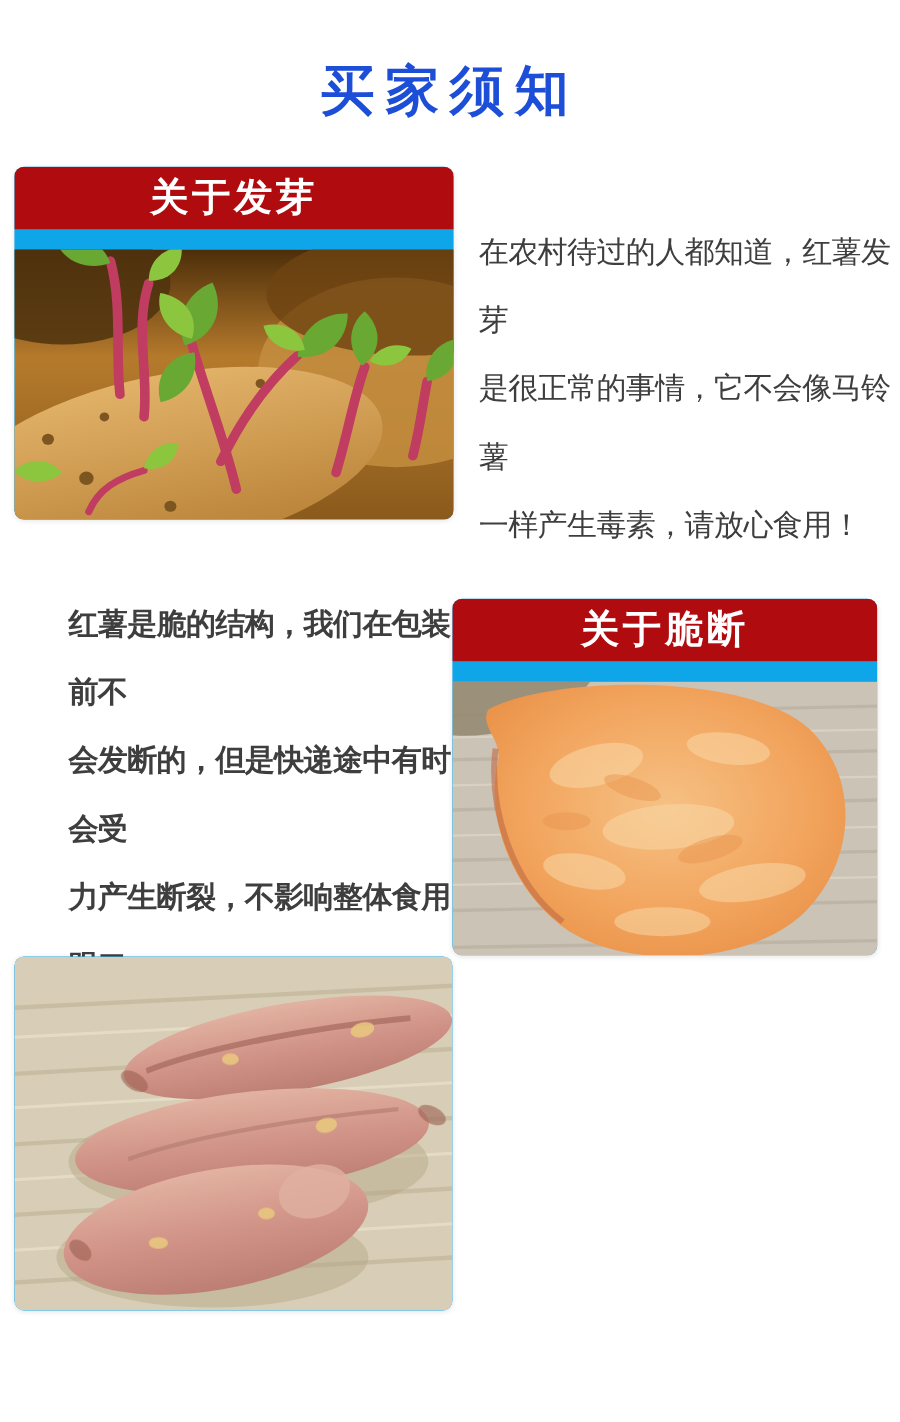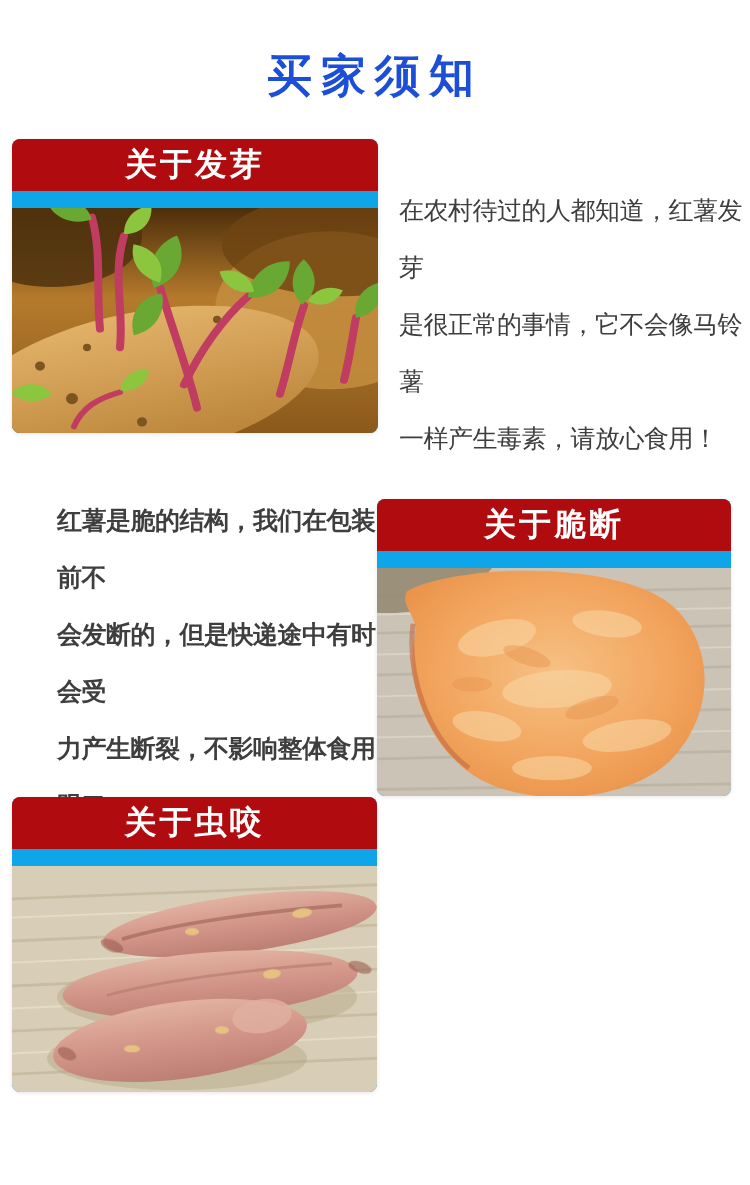--- a/index.html
+++ b/index.html
@@ -150,21 +150,20 @@
         </g>
       </svg>
     </div>
   </div>
   <p class="desc" id="desc-breaking">红薯是脆的结构，我们在包装前不
 会发断的，但是快递途中有时会受
 力产生断裂，不影响整体食用跟口
 感的哦！</p>
 
   <div class="card" id="card-insect">
-    <div class="card-header">关于虫咬</div>
     <div class="card-image">
       <svg viewBox="0 0 365 241" preserveAspectRatio="none">
         <defs>
           <linearGradient id="g3p" x1="0" y1="0" x2="0" y2="1">
             <stop offset="0" stop-color="#e2b2a1"></stop>
             <stop offset="0.55" stop-color="#d09286"></stop>
             <stop offset="1" stop-color="#bd7f74"></stop>
           </linearGradient>
         </defs>
         <rect x="0" y="0" width="365" height="241" fill="#d8ceb8"></rect>

